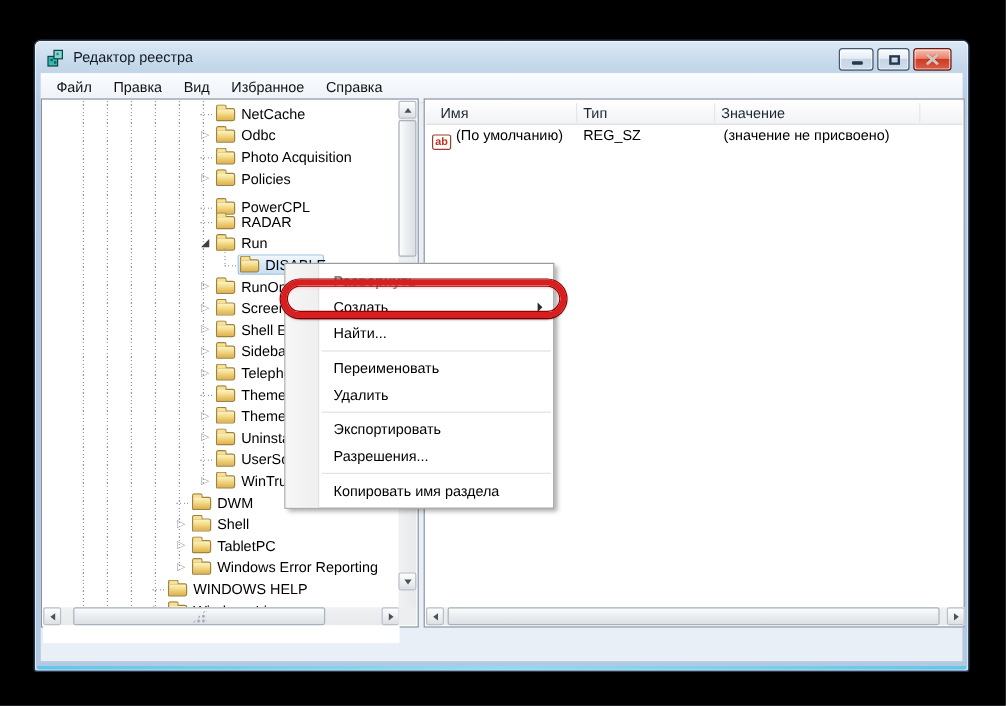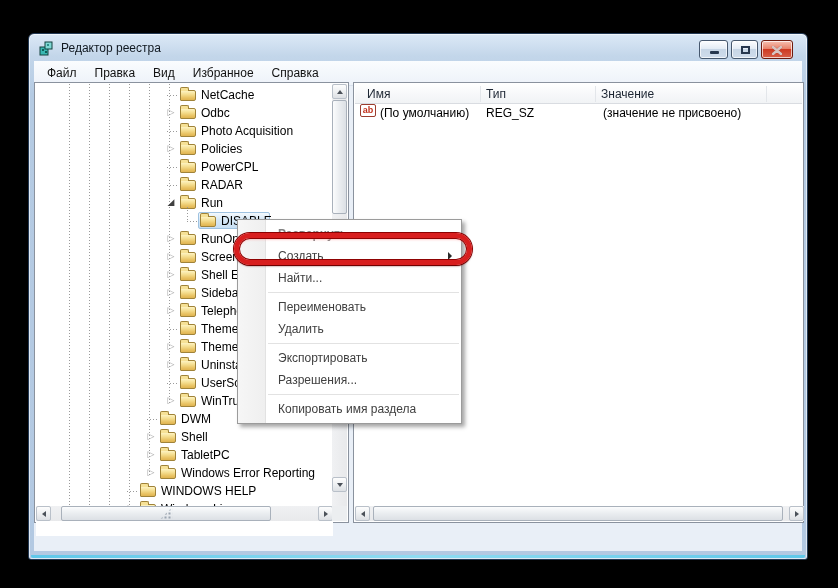--- a/index.html
+++ b/index.html
@@ -79,37 +79,37 @@
   .thumb .grip i{display:block;width:1px;height:7px;background:#9aa2ac;}
   .sb-corner{position:absolute;right:1px;bottom:1px;width:15px;height:15px;background:#eceef0;}
 
   
   .lheader{position:absolute;left:1px;top:1px;right:1px;height:20px;
     background:linear-gradient(180deg,#ffffff,#f6f7f9 60%,#f1f3f5);border-bottom:1px solid #d9dce1;}
   .hcell{position:absolute;top:0;height:20px;line-height:20px;font-size:12px;color:#1d2633;padding-left:6px;}
   .hsep{position:absolute;top:2px;height:16px;width:1px;background:#e3e6ea;}
   .lrow{position:absolute;left:1px;top:21px;right:1px;height:18px;font-size:12px;color:#000;}
   .lcell{position:absolute;top:2px;white-space:nowrap;}
-  .ab-icon{position:absolute;left:5px;top:0;width:16px;height:13px;border:1px solid #9b3c2e;border-radius:2px;
+  .ab-icon{position:absolute;left:5px;top:8px;width:16px;height:13px;border:1px solid #9b3c2e;border-radius:2px;
     background:#fff;color:#c1311c;font-weight:bold;font-size:9px;line-height:11px;text-align:center;}
 
   
   .statusbar{position:absolute;left:0;right:0;bottom:0;height:27px;border-top:1px solid #939ca6;
     background:linear-gradient(180deg,#f6f9fc,#e9eff7);}
   .status-text{position:absolute;left:5px;top:6px;font-size:12px;color:#000;white-space:nowrap;}
   .grip{position:absolute;right:2px;bottom:2px;width:13px;height:13px;
     background-image:radial-gradient(#9aa4b0 1px,transparent 1.2px);background-size:4px 4px;
     clip-path:polygon(100% 0,100% 100%,0 100%);}
 
   
   .ctxmenu{position:absolute;left:237px;top:219px;width:225px;background:#fff;
     border:1px solid #9b9b9b;box-shadow:3px 3px 4px rgba(0,0,0,.35);padding:3px 0;z-index:50;}
   .ctxmenu::before{content:"";position:absolute;left:0;top:0;bottom:0;width:27px;
     background:linear-gradient(90deg,#f6f6f6,#efefef);border-right:1px solid #e2e2e2;}
-  .mi{position:relative;height:22px;line-height:22px;font-size:12px;color:#404040;padding-left:40px;white-space:nowrap;}
+  .mi{position:relative;height:22px;line-height:22px;font-size:12px;color:#000000;padding-left:40px;white-space:nowrap;}
   .mi.disabled{color:#838383;font-weight:bold;}
   .mi .subarrow{position:absolute;right:9px;top:7px;width:0;height:0;
     border-top:4px solid transparent;border-bottom:4px solid transparent;border-left:4px solid #2a2a2a;}
   .msep{height:1px;background:#e2e2e2;margin:3px 2px 3px 30px;}
 
   
   .oval{position:absolute;left:234px;top:233px;width:238px;height:32px;border-radius:16px;
     border:5px solid #d81e1e;z-index:60;
     box-shadow:0 1px 2px rgba(90,0,0,.75),0 0 0 1px #8f0202,inset 0 0 0 1px #8f0202,inset 0 2px 2px rgba(255,160,160,.5);}
 </style>
@@ -178,21 +178,21 @@
             <div class="trow" style="top: 38px;">
               <div class="stub" style="left: 131px; width: 11px;"></div>
               <span class="folder" style="left: 144px;"></span>
               <span class="tlabel" style="left: 165px;">Photo Acquisition</span>
             </div>
             <div class="trow" style="top: 56px;">
               <span class="arrow col" style="left: 129px;">▷</span>
               <span class="folder" style="left: 144px;"></span>
               <span class="tlabel" style="left: 165px;">Policies</span>
             </div>
-            <div class="trow" style="top: 74px;">
+            <div class="trow" style="top: 80px;">
               <div class="stub" style="left: 131px; width: 11px;"></div>
               <span class="folder" style="left: 144px;"></span>
               <span class="tlabel" style="left: 165px;">PowerCPL</span>
             </div>
             <div class="trow" style="top: 92px;">
               <div class="stub" style="left: 131px; width: 11px;"></div>
               <span class="folder" style="left: 144px;"></span>
               <span class="tlabel" style="left: 165px;">RADAR</span>
             </div>
             <div class="trow" style="top: 110px;">

